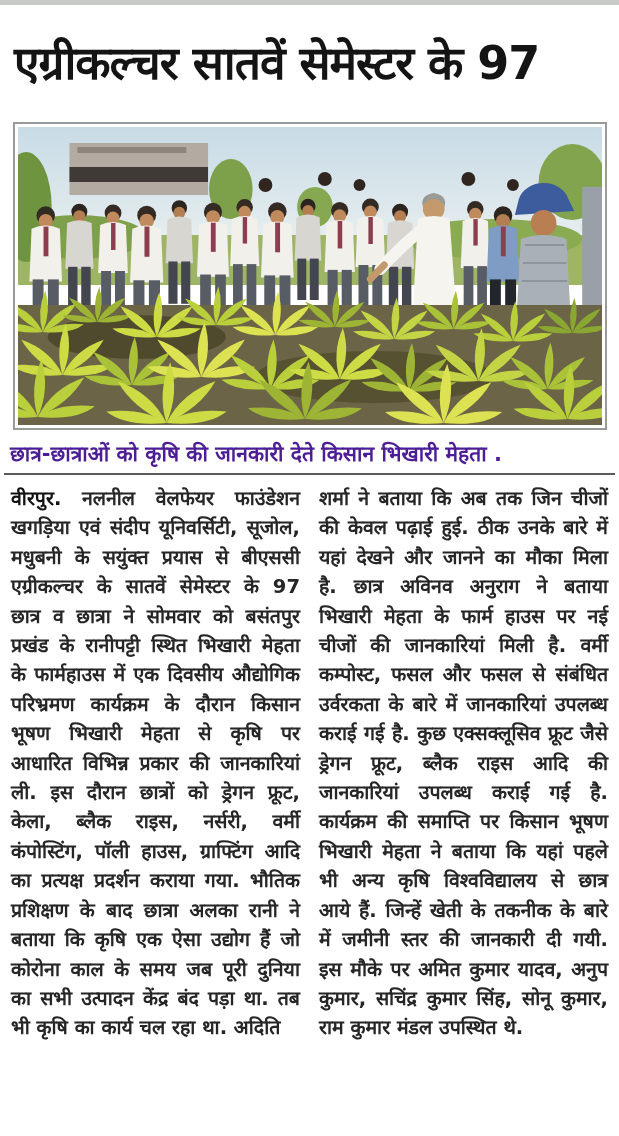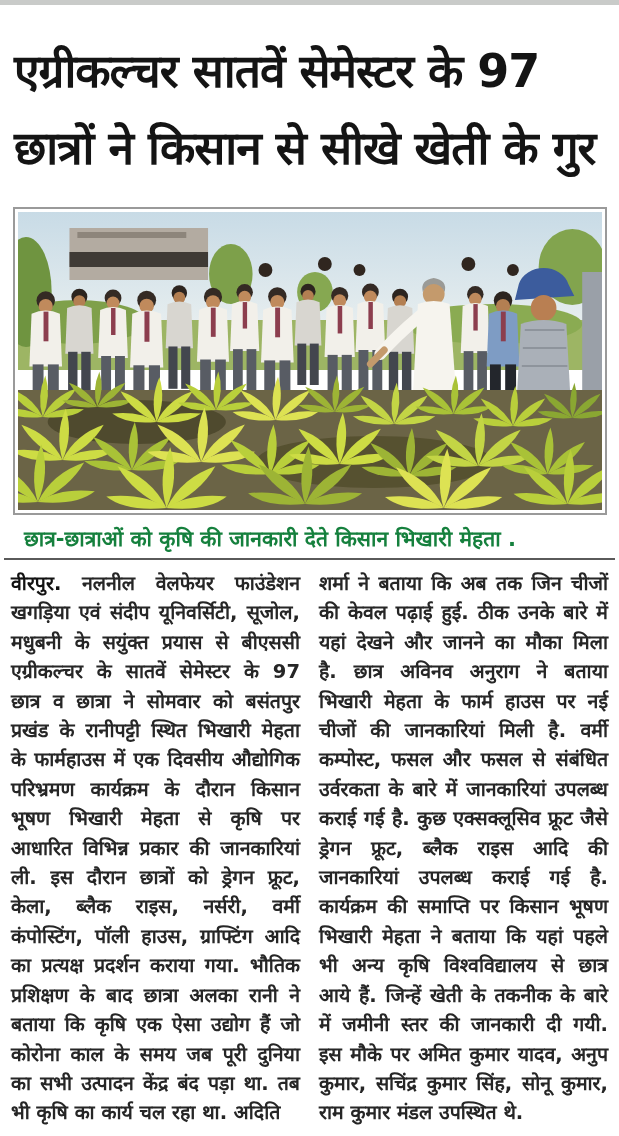--- a/index.html
+++ b/index.html
@@ -6,44 +6,44 @@
   body{
     width:619px;height:1136px;
     background:#ffffff;
     font-family:"DejaVu Sans",sans-serif;
     color:#222;
     overflow:hidden;
     position:relative;
   }
   .topbar{height:5px;background:#c9cbc9;width:100%;}
   .headline{
-    padding:28px 12px 10px 14px;
+    padding:20px 12px 10px 14px;
     font-weight:800;
     color:#141414;
     letter-spacing:-1px;
   }
   .headline .hl-line{
     font-size:46px;
     line-height:77px;
     white-space:nowrap;
   }
   .photo-frame{
     margin:10px 12px 0 13px;
     border:2px solid #9a9a9a;
     background:#fff;
     padding:3px;
     height:298px;
     box-sizing:content-box;
   }
   .photo-frame svg{display:block;width:100%;height:100%;}
   .caption{
-    margin:9px 14px 2px 24px;
+    margin:9px 14px 2px 10px;
     font-size:21px;
     font-weight:700;
-    color:#15803d;
+    color:#4c1d95;
     white-space:nowrap;
   }
   .rule{
     border:none;
     border-top:2px solid #5a5a5a;
     margin:6px 4px 0 4px;
   }
   .body-wrap{
     display:flex;
     gap:17px;
@@ -61,21 +61,20 @@
   }
   .dateline{font-weight:800;color:#111;}
 </style>
 </head>
 <body>
 
 <div class="topbar"></div>
 
 <div class="headline">
   <div class="hl-line">एग्रीकल्चर सातवें सेमेस्टर के 97</div>
-  <div class="hl-line">छात्रों ने किसान से सीखे खेती के गुर</div>
 </div>
 
 <div class="photo-frame">
   <svg viewBox="0 0 590 298" preserveAspectRatio="none" role="img">
     <defs>
       <linearGradient id="sky" x1="0" y1="0" x2="0" y2="1">
         <stop offset="0" stop-color="#c8dbe6"></stop>
         <stop offset="1" stop-color="#f1f4f2"></stop>
       </linearGradient>
       <g id="p-white">

